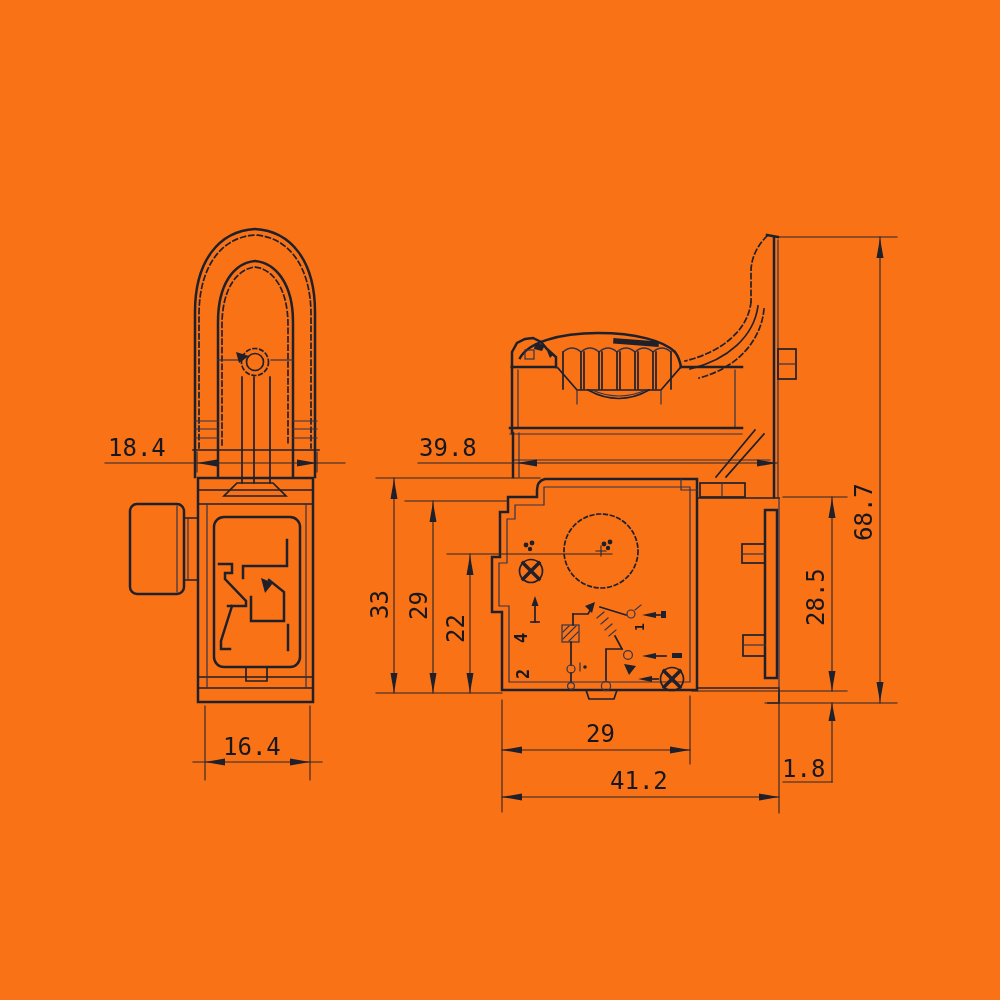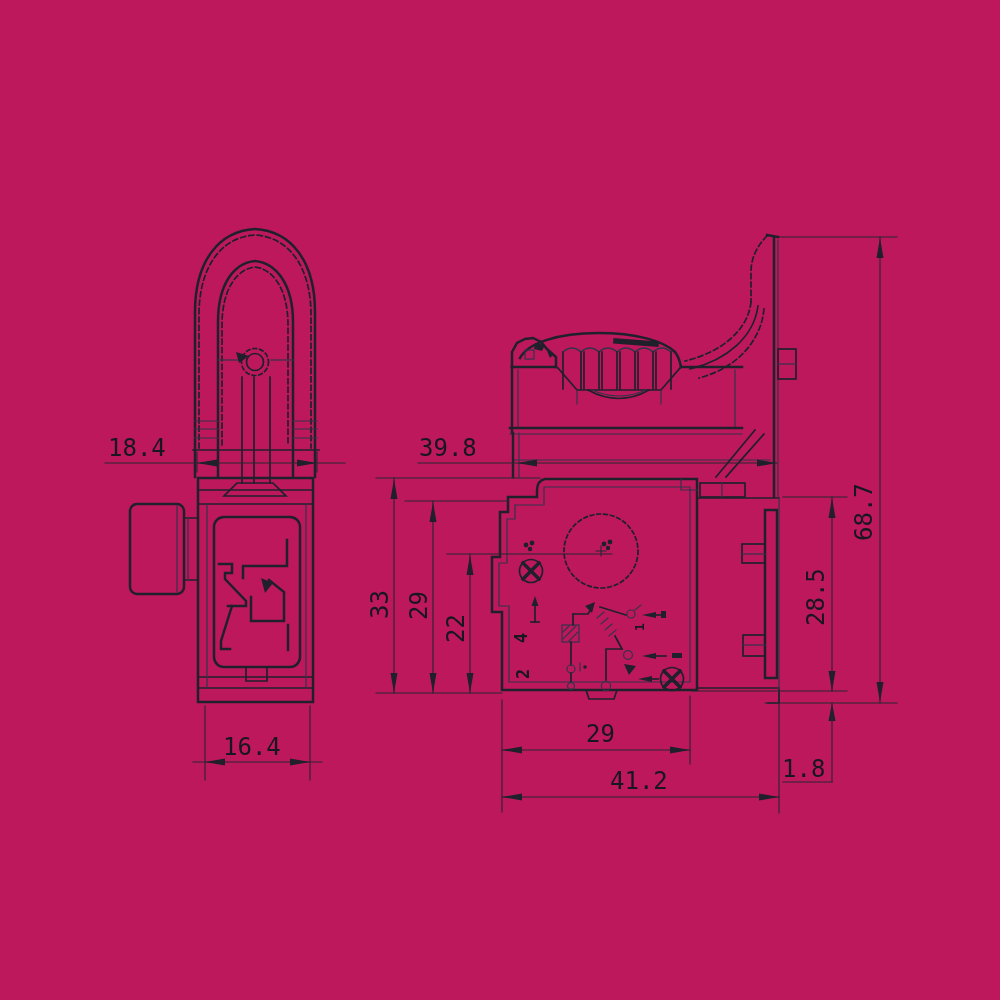--- a/index.html
+++ b/index.html
@@ -1,16 +1,16 @@
 <!DOCTYPE html>
 <html><head>
 <meta charset="utf-8">
 <style>
   html,body{margin:0;padding:0;background:#ffffff;}
-  .stage{position:relative;width:1000px;height:1000px;background:#be185d;overflow:hidden;
+  .stage{position:relative;width:1000px;height:1000px;background:#f97316;overflow:hidden;
          font-family:"DejaVu Sans Mono", monospace;}
   svg{display:block}
   .ln{fill:none;stroke:#20202b;stroke-linecap:square;stroke-linejoin:miter;}
   .w-main{stroke-width:2.5;}
   .w-med{stroke-width:1.7;}
   .w-thin{stroke-width:1.2;stroke:#33334a;}
   .w-dim{stroke-width:1.1;stroke:#26262f;}
   .dash{stroke-dasharray:5,3.4;}
   .dash2{stroke-dasharray:3.6,3.2;}
   .ink{fill:#20202b;stroke:none;}

